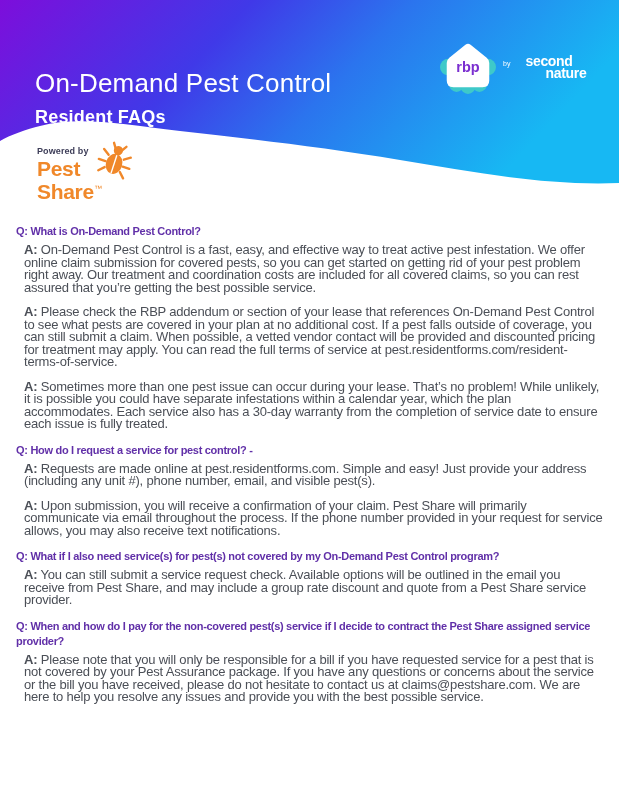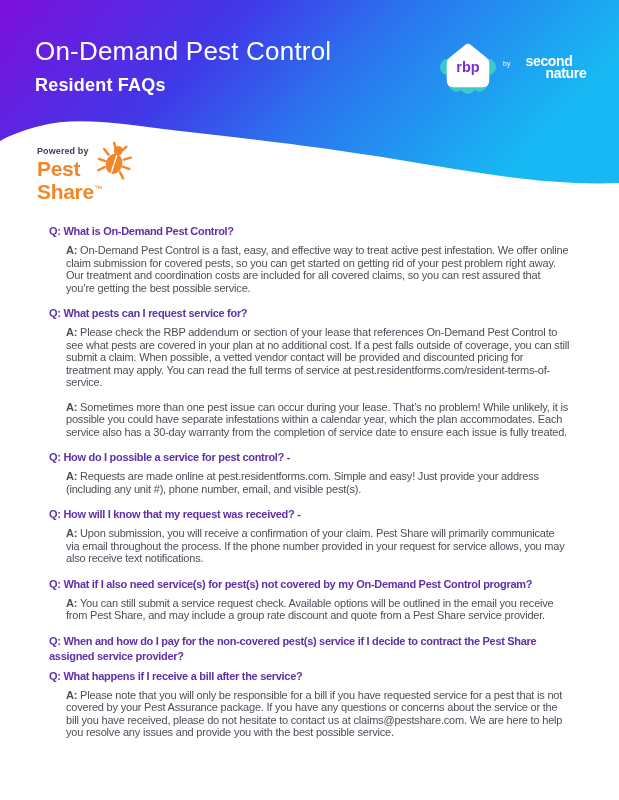--- a/index.html
+++ b/index.html
@@ -8,48 +8,48 @@
     width:619px; height:800px;
     font-family:"Liberation Sans","DejaVu Sans",sans-serif;
     -webkit-font-smoothing:antialiased;
   }
   .page { position:relative; width:619px; height:800px; overflow:hidden; background:#fff; }
 
   
   .header { position:absolute; top:0; left:0; width:619px; height:192px; }
   .header .wave-svg { position:absolute; top:0; left:0; width:619px; height:192px; display:block; }
   .header-titles { position:absolute; left:35px; top:36px; color:#ffffff; }
-  .header-title { font-size:26px; font-weight:400; letter-spacing:0.2px; line-height:30px; }
+  .header-title { font-size:26px; font-weight:400; letter-spacing:0.2px; line-height:30px;margin-top:32px; }
   .header-subtitle { font-size:18px; font-weight:700; letter-spacing:0.2px; line-height:30px; margin-top:4px; }
 
   .brand { position:absolute; left:440px; top:38px; display:flex; align-items:center; gap:7px; }
   .rbp-logo svg { width:56px; height:56px; display:block; }
   .sn { color:#ffffff; display:flex; align-items:flex-start; gap:15px; margin-top:2px; }
   .sn-by { font-size:7px; font-weight:400; margin-top:5px; }
   .sn-words { display:flex; flex-direction:column; font-weight:700; font-size:14px; line-height:12px; letter-spacing:-0.3px; }
   .sn-line2 { margin-left:20px; }
 
   
   .powered { position:absolute; left:37px; top:146px; width:110px; }
   .powered-label { font-size:9px; font-weight:700; color:#3d3d58; letter-spacing:0.1px; }
   .ps-line1 { font-size:21px; font-weight:800; color:#f0882a; line-height:21px; margin-top:2px; letter-spacing:-0.3px; }
   .ps-line2 { font-size:21px; font-weight:800; color:#f0882a; line-height:19px; letter-spacing:-0.3px; }
   .ps-tm { font-size:8px; vertical-align:8px; font-weight:400; }
   .bug { position:absolute; left:60px; top:-5px; width:36px; height:40px; }
 
   
-  .faq-list { position:absolute; top:224px; left:0; width:619px; padding:0 49px; }
+  .faq-list { position:absolute; top:224px; left:0; width:619px; padding:0 16px; }
   .faq-item { display:block; }
   .faq-q {
     color:#6130a8; font-size:11px; font-weight:700; letter-spacing:-0.3px;
     line-height:15px; margin:0 0 5px 0;
   }
   .faq-a {
-    color:#4b4f57; font-size:11px; font-weight:400; letter-spacing:-0.2px;
-    line-height:12.5px; margin:0 0 12px 17px;
+    color:#4b4f57; font-size:13px; font-weight:400; letter-spacing:-0.2px;
+    line-height:12.5px; margin:0 0 12px 8px;
   }
   .faq-a .a-prefix { font-weight:700; }
 </style>
 </head>
 <body>
 
 <div class="page">
 
   <header class="header">
     <svg class="wave-svg" viewBox="0 0 619 192" preserveAspectRatio="none" aria-hidden="true">
@@ -116,46 +116,43 @@
     </svg>
   </div>
 
   <main class="faq-list">
     <section class="faq-item">
       <h3 class="faq-q"><span class="q-prefix">Q:</span><span> What is On-Demand Pest Control?</span></h3>
       <p class="faq-a"><span class="a-prefix">A:</span><span> On-Demand Pest Control is a fast, easy, and effective way to treat active pest infestation. We offer online claim submission for covered pests, so you can get started on getting rid of your pest problem right away. Our treatment and coordination costs are included for all covered claims, so you can rest assured that you’re getting the best possible service.</span></p>
     </section>
 
     <section class="faq-item">
-      <h3 class="faq-q"><span class="q-prefix">Q:</span><span> What pests can I request service for?</span></h3>
       <p class="faq-a"><span class="a-prefix">A:</span><span> Please check the RBP addendum or section of your lease that references On-Demand Pest Control to see what pests are covered in your plan at no additional cost. If a pest falls outside of coverage, you can still submit a claim. When possible, a vetted vendor contact will be provided and discounted pricing for treatment may apply. You can read the full terms of service at pest.residentforms.com/resident-terms-of-service.</span></p>
     </section>
 
     <section class="faq-item">
       <p class="faq-a"><span class="a-prefix">A:</span><span> Sometimes more than one pest issue can occur during your lease. That’s no problem! While unlikely, it is possible you could have separate infestations within a calendar year, which the plan accommodates. Each service also has a 30-day warranty from the completion of service date to ensure each issue is fully treated.</span></p>
     </section>
 
     <section class="faq-item">
-      <h3 class="faq-q"><span class="q-prefix">Q:</span><span> How do I possible a service for pest control? -</span></h3>
+      <h3 class="faq-q"><span class="q-prefix">Q:</span><span> How do I request a service for pest control? -</span></h3>
       <p class="faq-a"><span class="a-prefix">A:</span><span> Requests are made online at pest.residentforms.com. Simple and easy! Just provide your address (including any unit #), phone number, email, and visible pest(s).</span></p>
     </section>
 
     <section class="faq-item">
-      <h3 class="faq-q"><span class="q-prefix">Q:</span><span> How will I know that my request was received? -</span></h3>
       <p class="faq-a"><span class="a-prefix">A:</span><span> Upon submission, you will receive a confirmation of your claim. Pest Share will primarily communicate via email throughout the process. If the phone number provided in your request for service allows, you may also receive text notifications.</span></p>
     </section>
 
     <section class="faq-item">
       <h3 class="faq-q"><span class="q-prefix">Q:</span><span> What if I also need service(s) for pest(s) not covered by my On-Demand Pest Control program?</span></h3>
       <p class="faq-a"><span class="a-prefix">A:</span><span> You can still submit a service request check. Available options will be outlined in the email you receive from Pest Share, and may include a group rate discount and quote from a Pest Share service provider.</span></p>
     </section>
 
     <section class="faq-item">
       <h3 class="faq-q"><span class="q-prefix">Q:</span><span> When and how do I pay for the non-covered pest(s) service if I decide to contract the Pest Share assigned service provider?</span></h3>
     </section>
 
     <section class="faq-item">
-      <h3 class="faq-q"><span class="q-prefix">Q:</span><span> What happens if I receive a bill after the service?</span></h3>
       <p class="faq-a"><span class="a-prefix">A:</span><span> Please note that you will only be responsible for a bill if you have requested service for a pest that is not covered by your Pest Assurance package. If you have any questions or concerns about the service or the bill you have received, please do not hesitate to contact us at claims@pestshare.com. We are here to help you resolve any issues and provide you with the best possible service.</span></p>
     </section>
   </main>
 
 </div>
 
 </body></html>

